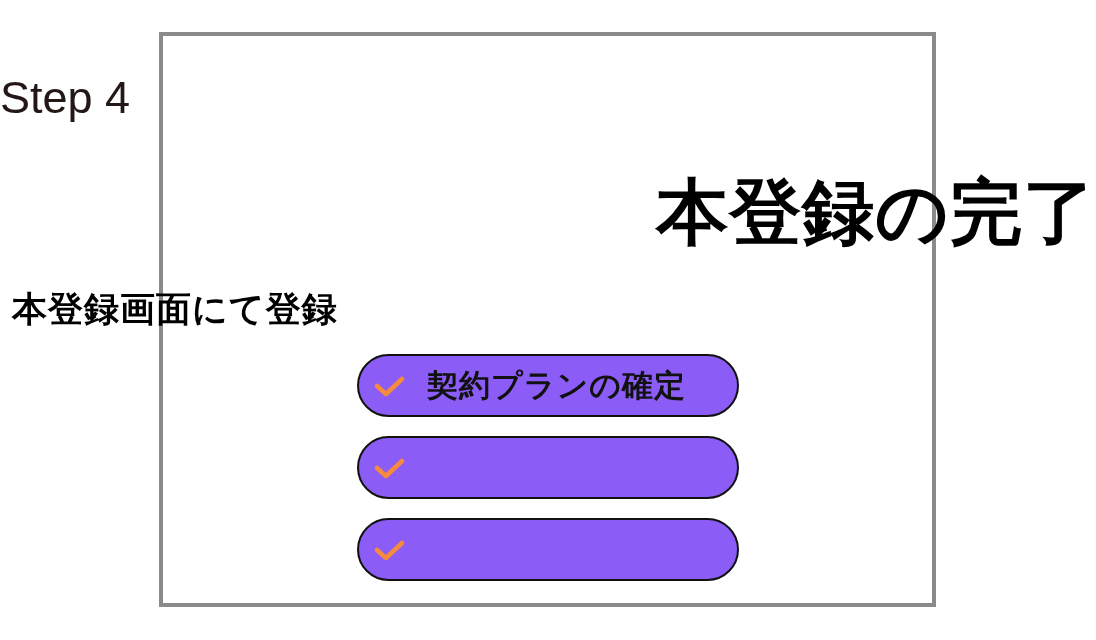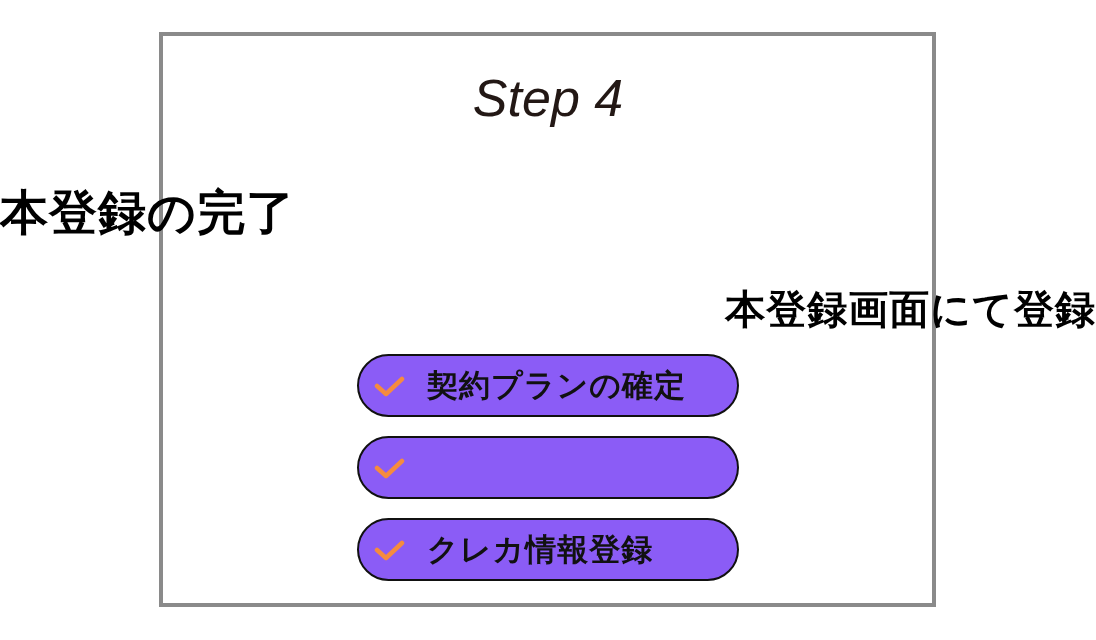--- a/index.html
+++ b/index.html
@@ -18,50 +18,49 @@
       width: 769px;
       height: 567px;
       border: 4px solid #8a8a8a;
       background: #ffffff;
     }
     .step-label {
       position: absolute;
       left: 0;
       right: 0;
       top: 68px;
-      text-align: center;
+      text-align: left;
       font-family: "Liberation Sans", sans-serif;
-      font-size: 52px;
+      font-size: 45px;
       line-height: 60px;
       color: #231815;
       letter-spacing: 0px;
-      font-style: italic;
     }
     .main-title {
       position: absolute;
       left: 0;
       right: 0;
       top: 172px;
-      text-align: left;
+      text-align: right;
       font-family: "DejaVu Sans", sans-serif;
       font-weight: bold;
-      font-size: 48px;
+      font-size: 72px;
       line-height: 80px;
       color: #000000;
       letter-spacing: 1px;
     }
     .sub-title {
       position: absolute;
       left: 12px;
       right: 0;
       top: 288px;
-      text-align: right;
+      text-align: left;
       font-family: "DejaVu Sans", sans-serif;
       font-weight: bold;
-      font-size: 40px;
+      font-size: 35px;
       line-height: 42px;
       color: #000000;
       letter-spacing: 1px;
     }
     .pill {
       position: absolute;
       left: 357px;
       width: 378px;
       height: 59px;
       border: 2px solid #111111;
@@ -112,14 +111,13 @@
 <div class="pill" style="top:436px;">
   <svg class="check" viewBox="0 0 32 22">
     <polyline points="4,10 13,18 29,3" fill="none" stroke="#f68b3e" stroke-width="4.5" stroke-linecap="round" stroke-linejoin="round"></polyline>
   </svg>
 </div>
 
 <div class="pill" style="top:518px;">
   <svg class="check" viewBox="0 0 32 22">
     <polyline points="4,10 13,18 29,3" fill="none" stroke="#f68b3e" stroke-width="4.5" stroke-linecap="round" stroke-linejoin="round"></polyline>
   </svg>
-  <span class="label">クレカ情報登録</span>
 </div>
 
 </body></html>

